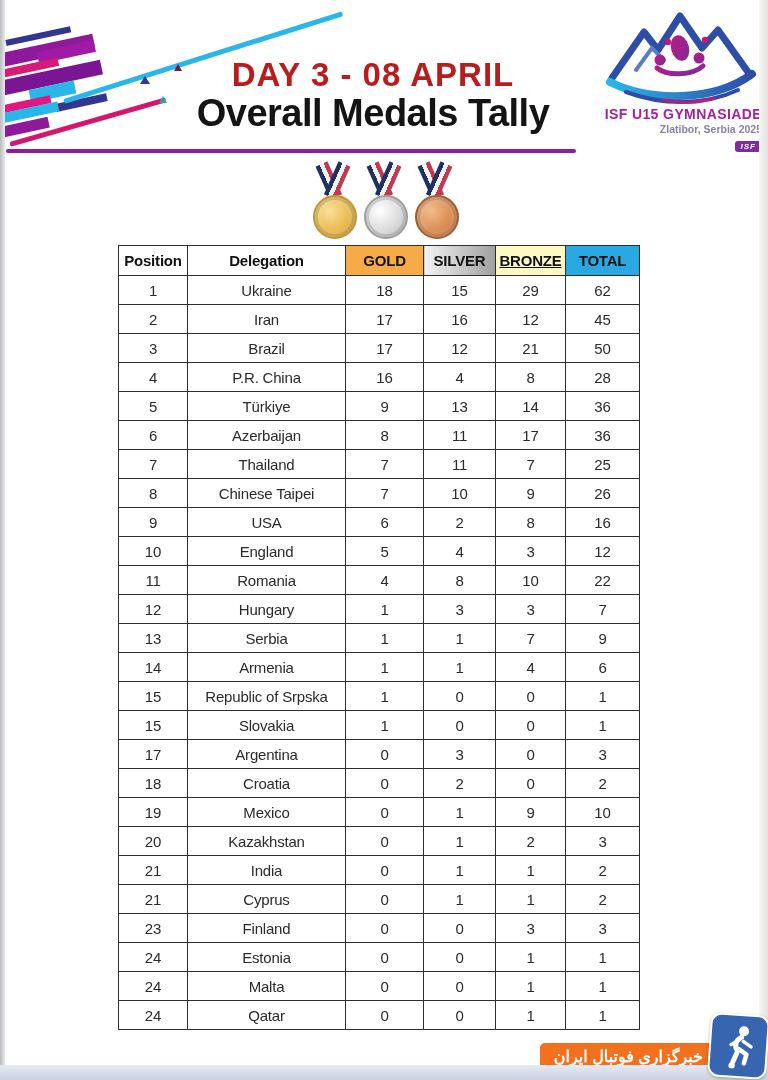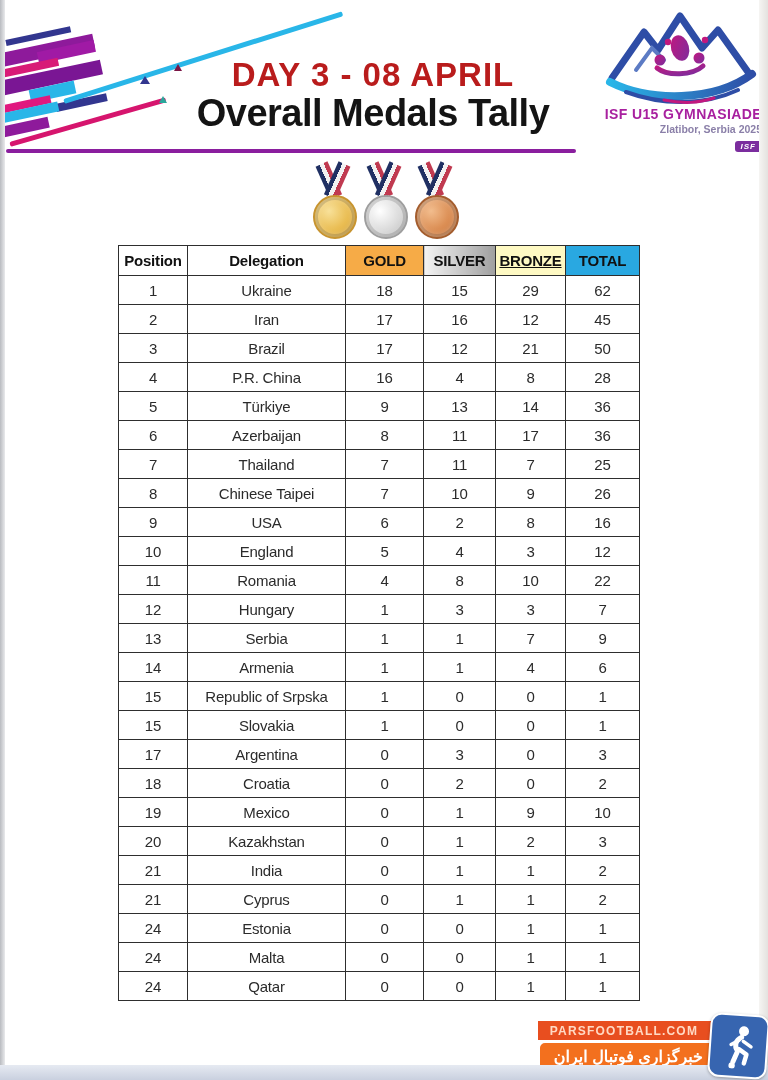--- a/index.html
+++ b/index.html
@@ -334,20 +334,28 @@
       </tr>
       <tr>
         <td>21</td>
         <td>Cyprus</td>
         <td>0</td>
         <td>1</td>
         <td>1</td>
         <td>2</td>
       </tr>
       <tr>
+        <td>23</td>
+        <td>Finland</td>
+        <td>0</td>
+        <td>0</td>
+        <td>3</td>
+        <td>3</td>
+      </tr>
+      <tr>
         <td>24</td>
         <td>Estonia</td>
         <td>0</td>
         <td>0</td>
         <td>1</td>
         <td>1</td>
       </tr>
       <tr>
         <td>24</td>
         <td>Malta</td>
@@ -362,21 +370,20 @@
         <td>0</td>
         <td>0</td>
         <td>1</td>
         <td>1</td>
       </tr>
     </tbody>
 </table>
 
 <div class="watermark">
   <div class="wm-texts">
-    <div class="wm-band">PARSFOOTBALL.COM</div>
     <div class="wm-persian">خبرگزاری فوتبال ایران</div>
   </div>
   <div class="wm-blue">
     <svg width="40" height="46" viewBox="0 0 40 46">
       <circle cx="24" cy="8" r="5" fill="#fff"></circle>
       <path d="M22,14 C16,17 15,24 19,28 L15,39" fill="none" stroke="#fff" stroke-width="5" stroke-linecap="round"></path>
       <path d="M20,26 L28,31 L26,40" fill="none" stroke="#fff" stroke-width="4.5" stroke-linecap="round" stroke-linejoin="round"></path>
       <path d="M20,17 L12,22" fill="none" stroke="#fff" stroke-width="3.5" stroke-linecap="round"></path>
       <path d="M24,18 L32,23" fill="none" stroke="#fff" stroke-width="3.5" stroke-linecap="round"></path>
       <circle cx="14" cy="43" r="3.2" fill="#fff"></circle>

